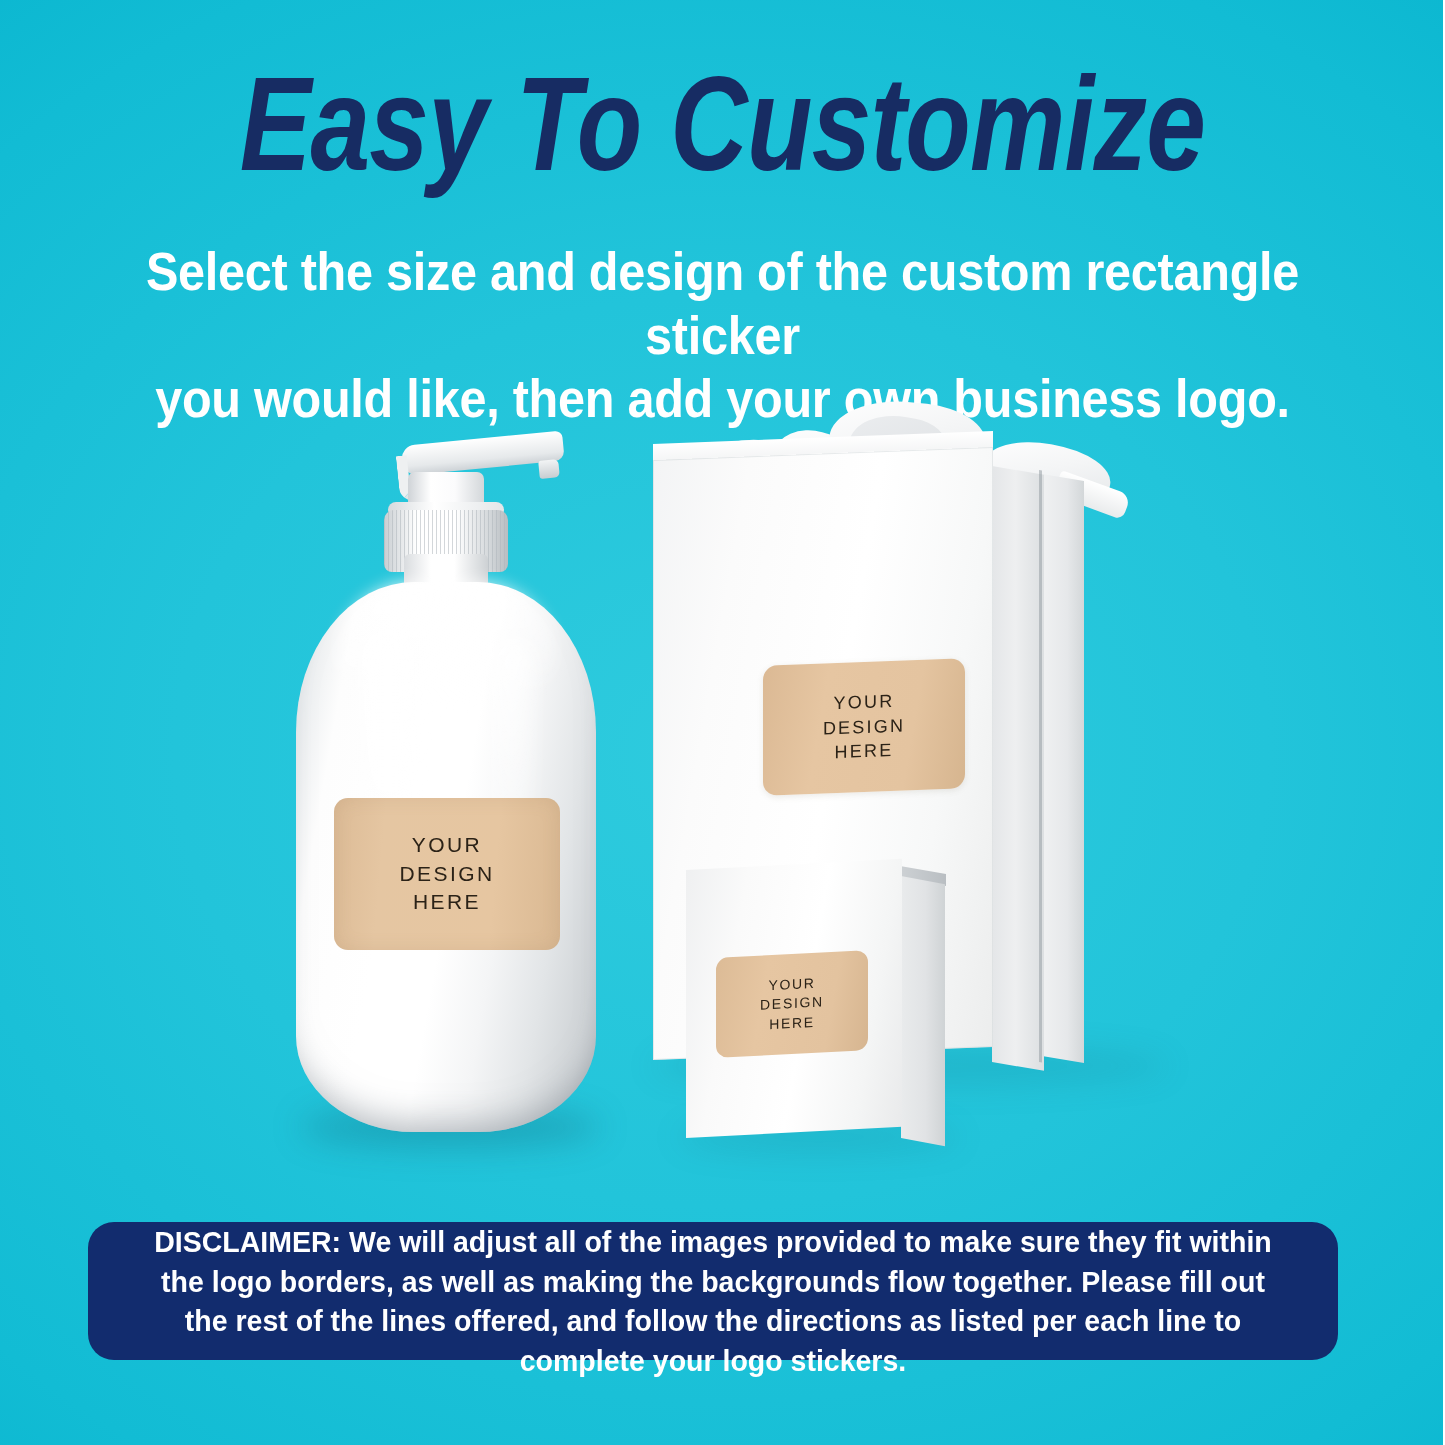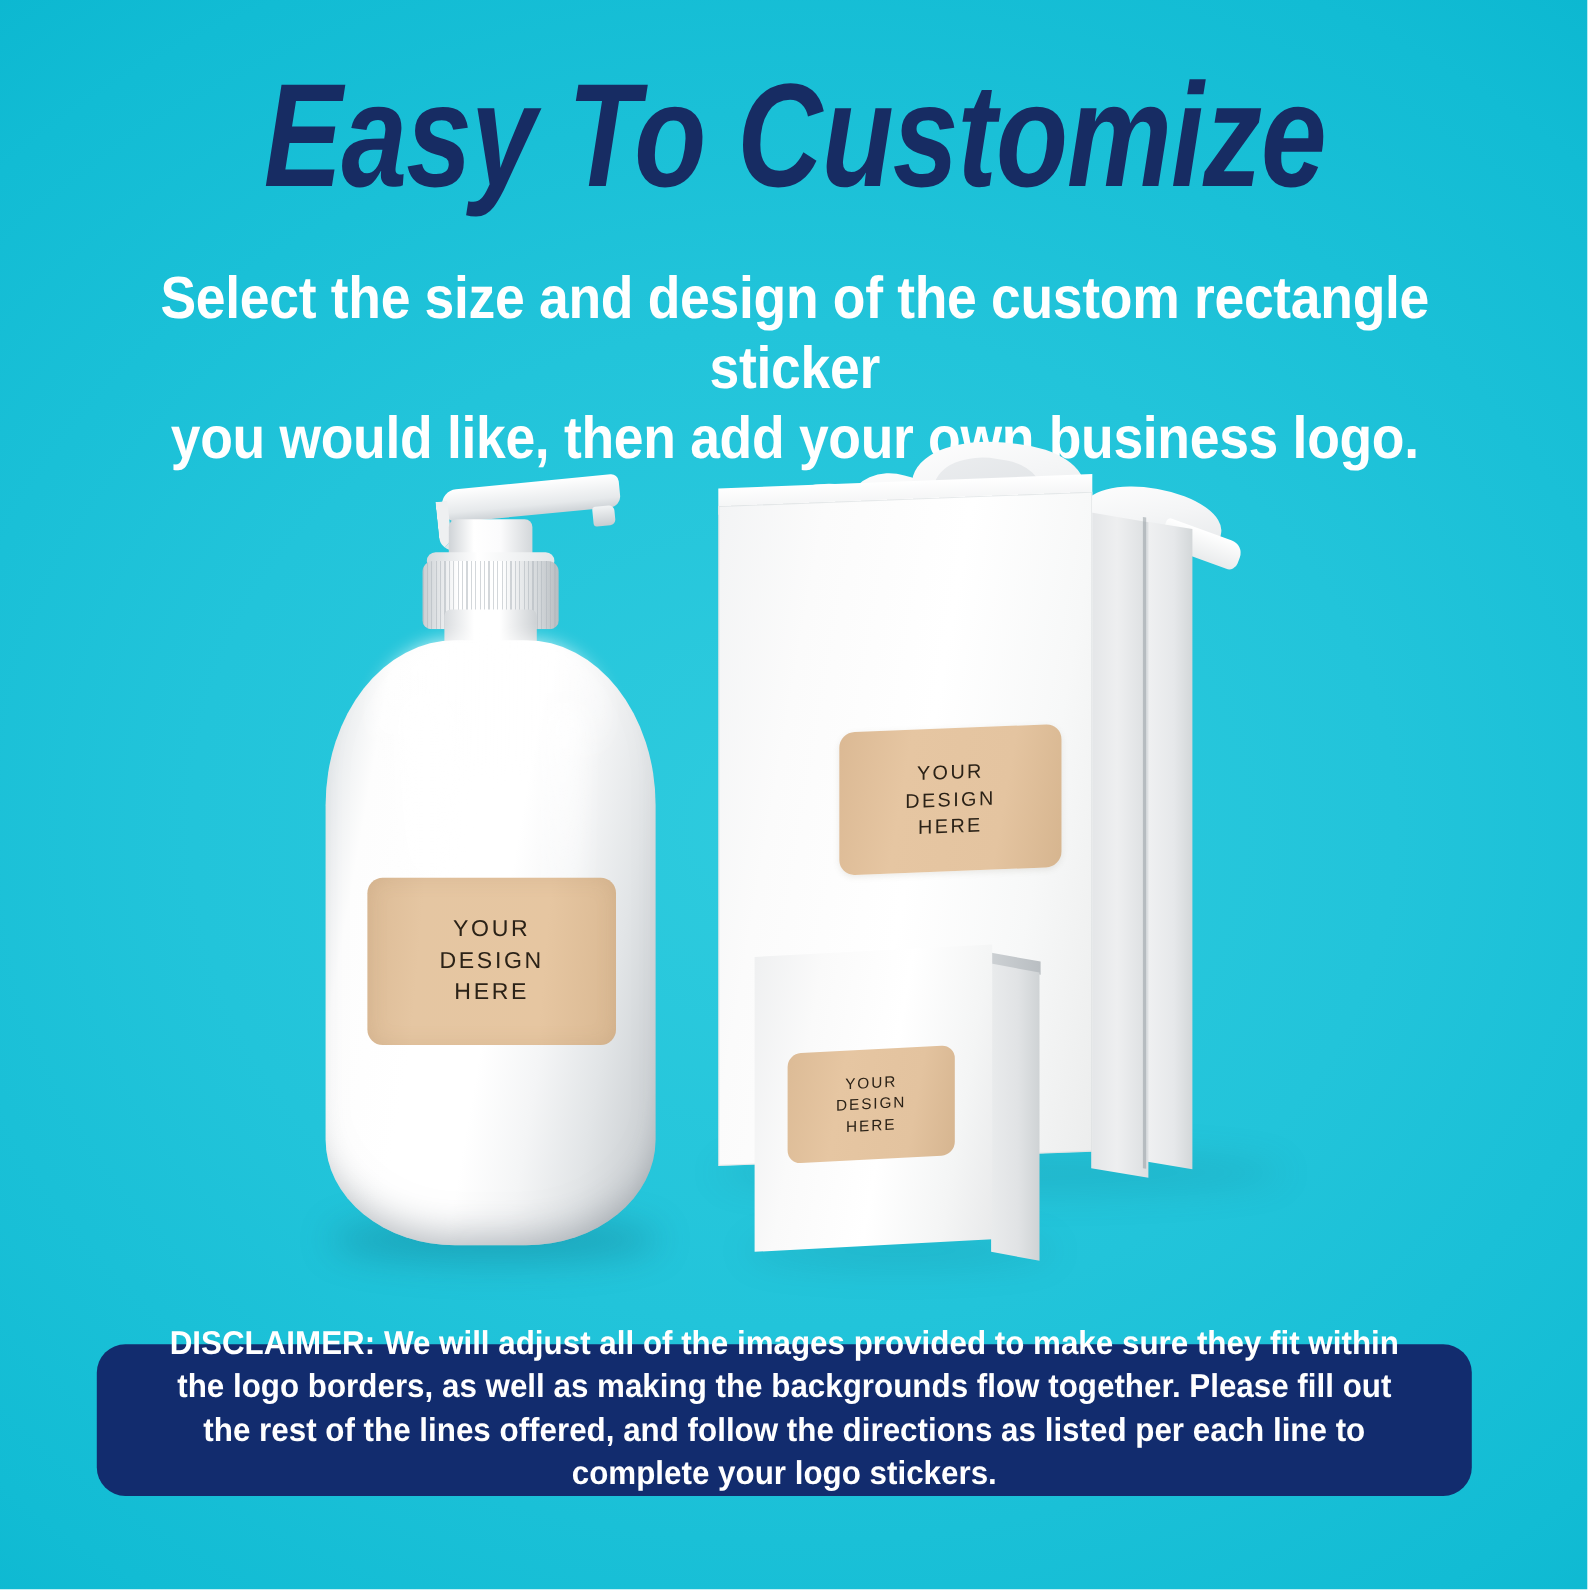--- a/index.html
+++ b/index.html
@@ -220,21 +220,21 @@
     font-size:14px;letter-spacing:1.7px;
     background:linear-gradient(100deg,#dcbb96 0%,#e6c6a2 32%,#e3c39f 74%,#d6b590 100%);
     transform:skewY(-3deg);
   }
 
   
   #disclaimer{
     position:absolute;left:88px;top:1222px;width:1250px;height:138px;
     background:#122C6E;
     border-radius:26px;
-    display:flex;align-items:flex-end;justify-content:center;
+    display:flex;align-items:flex-start;justify-content:center;
     padding:0 26px;box-sizing:border-box;
   }
   #disclaimer p{
     margin:0;width:100%;
     text-align:center;color:#ffffff;
     font-size:30px;font-weight:bold;
     line-height:1.32;
     transform:scaleX(0.95);
   }
   #disclaimer b{font-weight:bold;}

